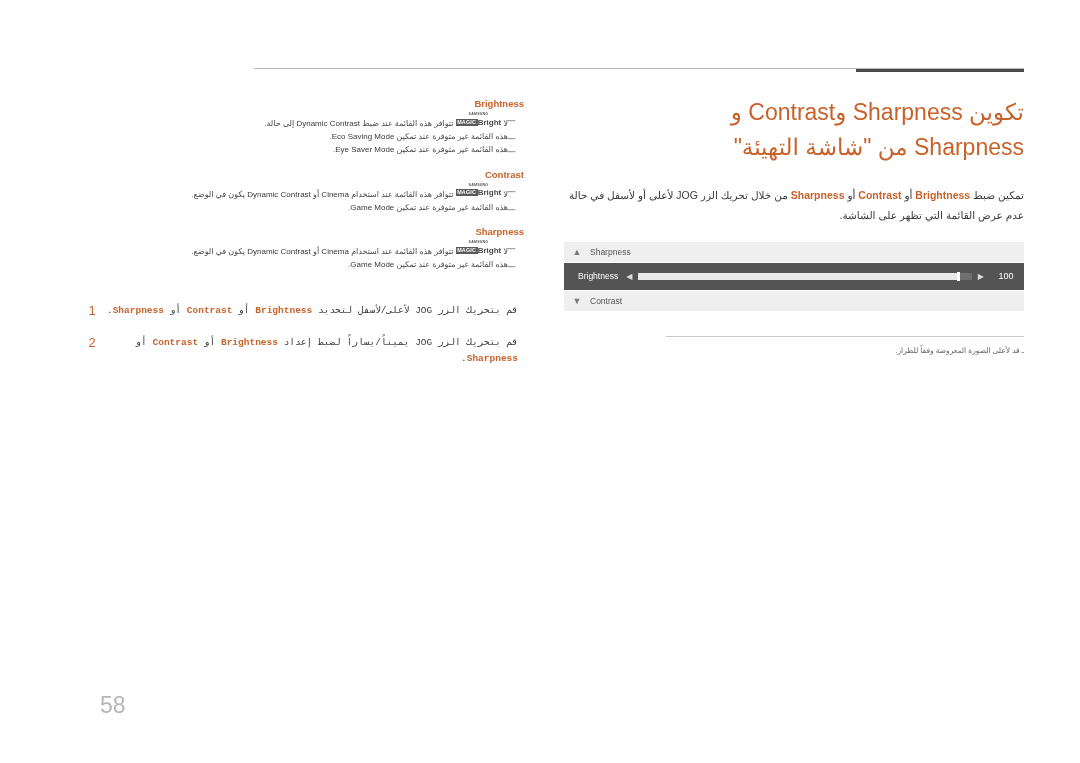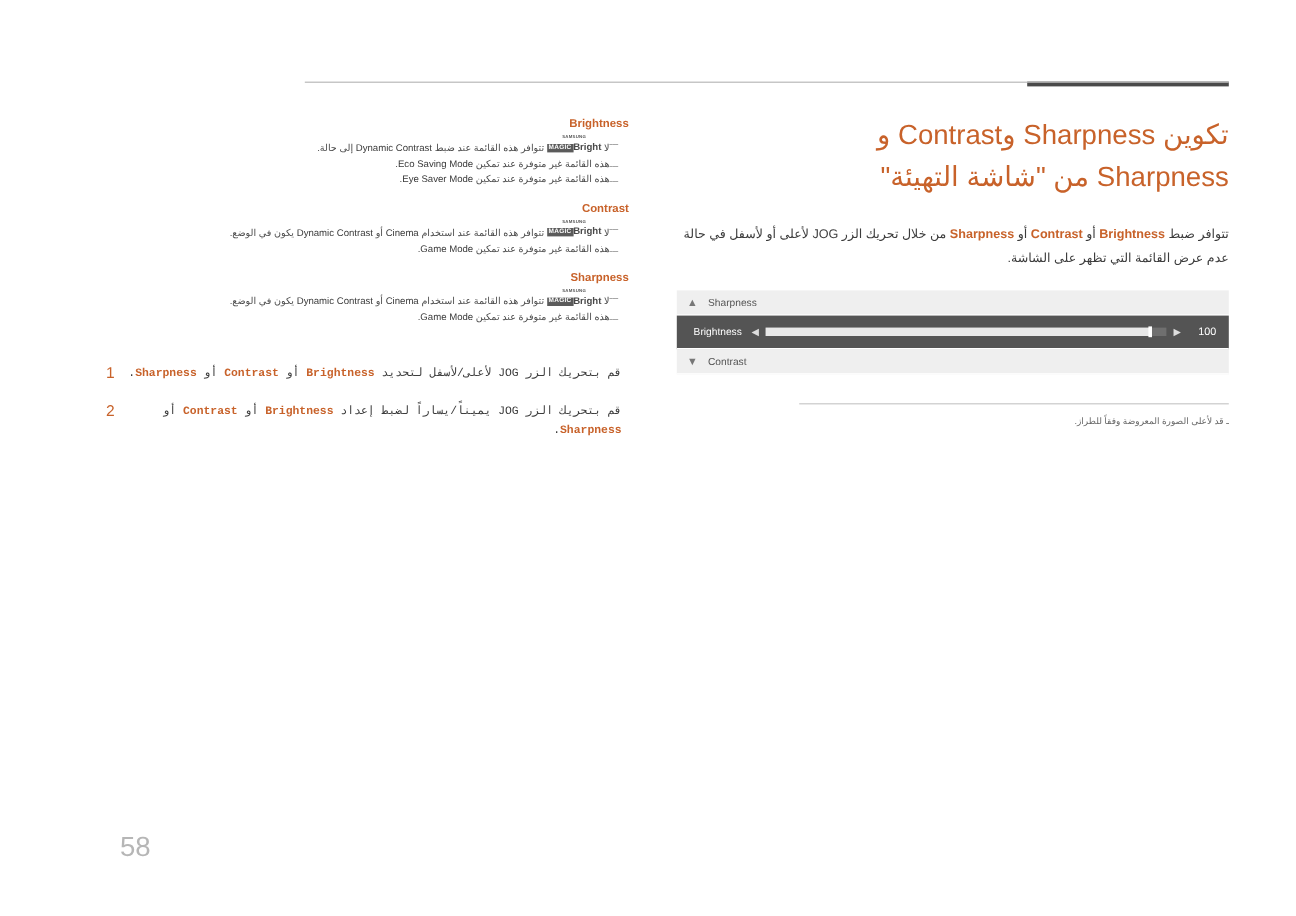--- a/index.html
+++ b/index.html
@@ -81,20 +81,21 @@
     color:#c8622a;font-weight:bold;font-size:9.5px;margin:0 0 4px 0;text-align:right;
     direction:ltr;
   }
   .blk-line{
     font-size:8px;color:#4a4a4a;line-height:1.55;margin:0 0 1px 0;
     display:flex;justify-content:flex-start;align-items:flex-start;direction:rtl;
   }
   .dash{
     display:inline-block;width:16px;color:#999;flex:0 0 16px;text-align:left;
     letter-spacing:-1px;
+    font-weight:bold;
   }
   .blk-line .txt{flex:1;}
   .blk-line b{font-weight:normal;color:#3a3a3a;}
   .magic{
     display:inline-block;direction:ltr;font-weight:bold;
   }
   .magic .sam{
     display:block;font-size:3.6px;letter-spacing:.2px;line-height:1;color:#555;
     text-align:center;margin-bottom:0px;
   }
@@ -137,21 +138,21 @@
   <div class="rule-right"></div>
   <div class="rule-left"></div>
 
   <div class="right-col">
     <h1 class="heading">
       <span>تكوين Sharpness وContrast و</span><br>
       <span>Sharpness من "شاشة التهيئة"</span>
     </h1>
 
     <p class="intro">
-      <span>تتوافر ضبط </span><b>Brightness</b><span> أو </span><b>Contrast</b><span> أو </span><b>Sharpness</b><span> من خلال تحريك الزر JOG لأعلى أو لأسفل في حالة عدم عرض القائمة التي تظهر على الشاشة.</span>
+      <span>تمكين ضبط </span><b>Brightness</b><span> أو </span><b>Contrast</b><span> أو </span><b>Sharpness</b><span> من خلال تحريك الزر JOG لأعلى أو لأسفل في حالة عدم عرض القائمة التي تظهر على الشاشة.</span>
     </p>
 
     <div class="osd">
       <div class="osd-row top">
         <span class="chev">▲</span>
         <span class="lbl">Sharpness</span>
       </div>
       <div class="osd-row active">
         <span class="lbl">Brightness</span>
         <span class="osd-slider">

